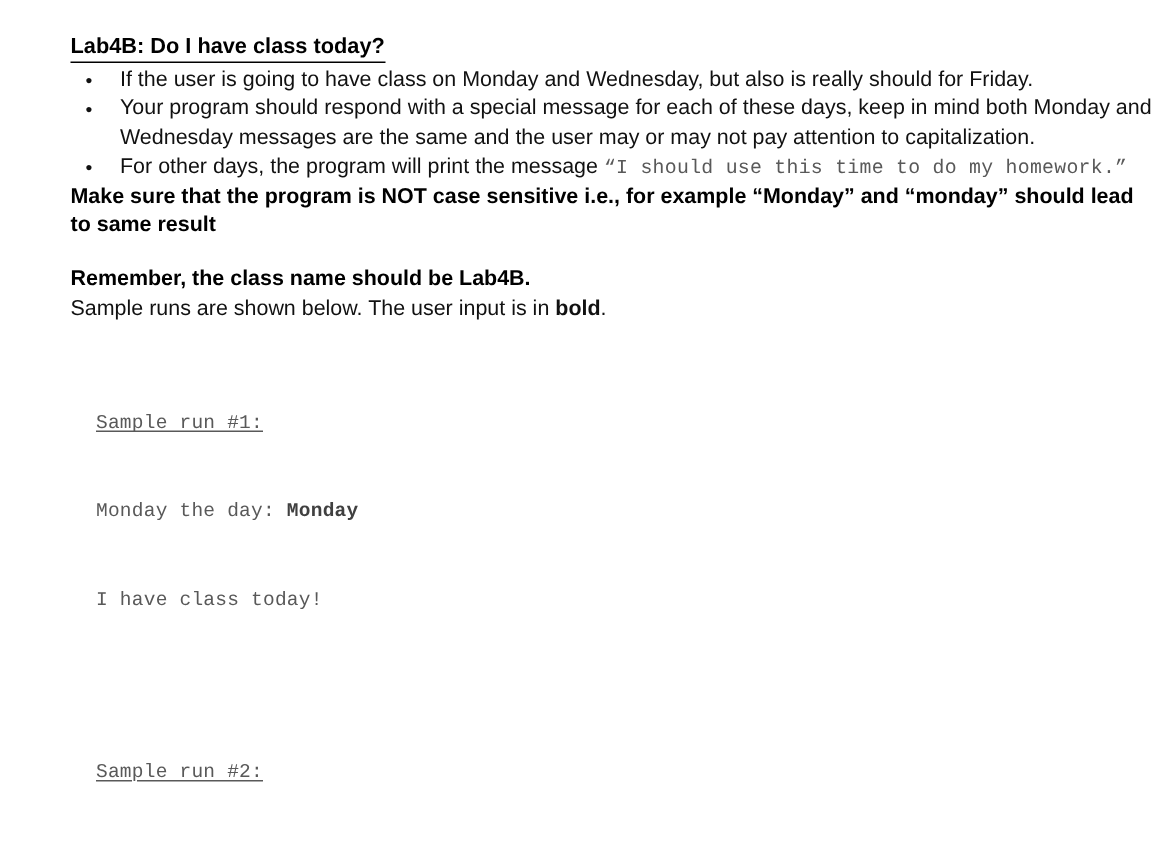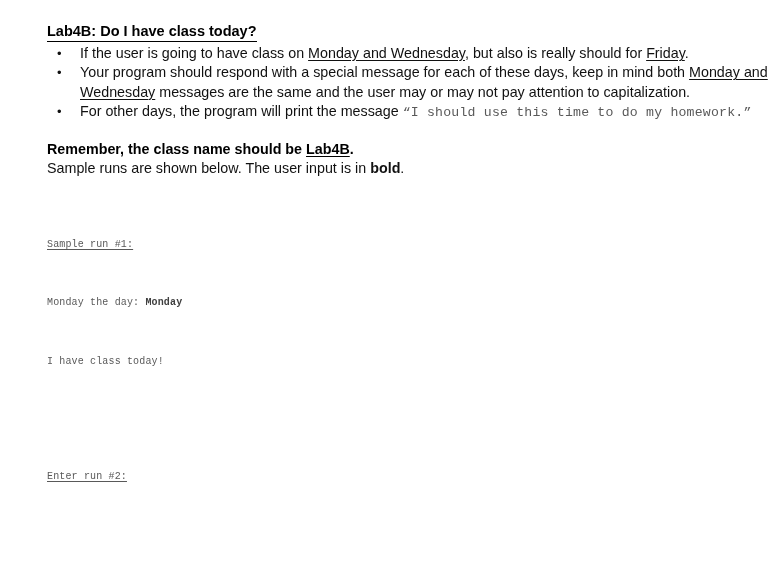--- a/index.html
+++ b/index.html
@@ -66,21 +66,21 @@
     margin: 0;
   }
   ul.bullets li .bullet-dot {
     position: absolute;
     left: 10px;
     top: 0;
     font-size: 13px;
     line-height: 19.4px;
   }
 
-  .u { text-decoration: underline; text-decoration-thickness: 1.1px; text-underline-offset: 1.5px; }
+  .u { text-decoration-thickness: 1.1px; text-underline-offset: 1.5px; }
   .b { font-weight: bold; }
 
   .mono-inline {
     font-family: "Liberation Mono", "DejaVu Sans Mono", monospace;
     font-size: 13.2px;
     color: #595959;
     letter-spacing: 0.2px;
     text-align: right;
   }
 
@@ -90,25 +90,26 @@
     font-weight: bold;
     line-height: 19.4px;
     margin: 0;
     color: #000000;
   }
   .spacer-md { height: 17px; }
   .spacer-run { height: 17px; }
 
   .code-block {
     font-family: "Liberation Mono", "DejaVu Sans Mono", monospace;
-    font-size: 10px;
+    font-size: 13px;
     line-height: 19.6px;
     color: #595959;
     letter-spacing: 0.15px;
     white-space: pre;
+    margin-left: 17px;
   }
   .code-block .run-head {
     text-decoration: underline;
     text-decoration-thickness: 1px;
     text-underline-offset: 2px;
   }
   .code-block .inp {
     color: #404040;
     font-weight: bold;
   }
@@ -137,37 +138,38 @@
         <span>Your program should respond with a special message for each of these days, keep in mind both </span><span class="u">Monday and Wednesday</span><span> messages are the same and the user may or may not pay attention to capitalization.</span>
       </li>
 
       <li>
         <span class="bullet-dot">•</span>
         <span>For other days, the program will print the message </span><span class="mono-inline">“I should use this time to do my homework.”</span>
       </li>
 
     </ul>
 
+    <p class="strong-para"><span>Make sure that the program is </span><span class="u">NOT</span><span> case sensitive i.e., for example “Monday” and “monday” should lead to same result</span></p>
 
     <div class="spacer-md"></div>
 
     <p class="strong-para"><span>Remember, the class name should be </span><span class="u">Lab4B</span><span>.</span></p>
 
     <p class="para"><span>Sample runs are shown below. The user input is in </span><span class="b">bold</span><span>.</span></p>
 
     <div class="spacer-md"></div>
 
     <div class="code-block">
       <div class="code-line"><span class="run-head">Sample run #1:</span></div>
       <div class="code-line"><span>Monday the day: </span><span class="inp">Monday</span></div>
       <div class="code-line">I have class today!</div>
     </div>
 
     <div class="spacer-run"></div>
 
     <div class="code-block">
-      <div class="code-line"><span class="run-head">Enter run #2:</span></div>
+      <div class="code-line"><span class="run-head">Sample run #2:</span></div>
       
       
     </div>
 
   </div>
 </div>
 
 </body></html>

